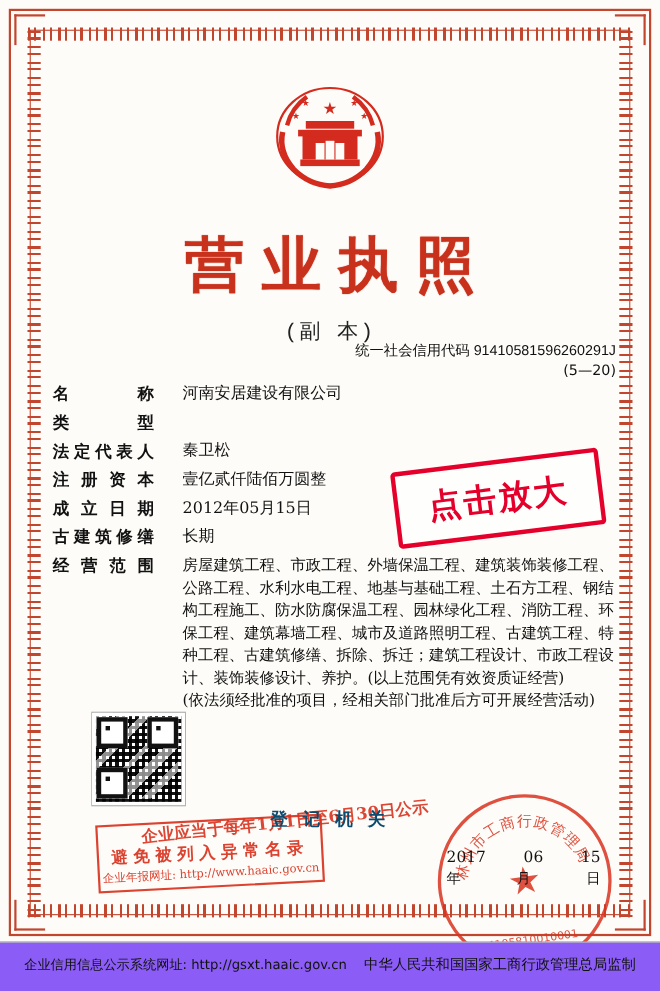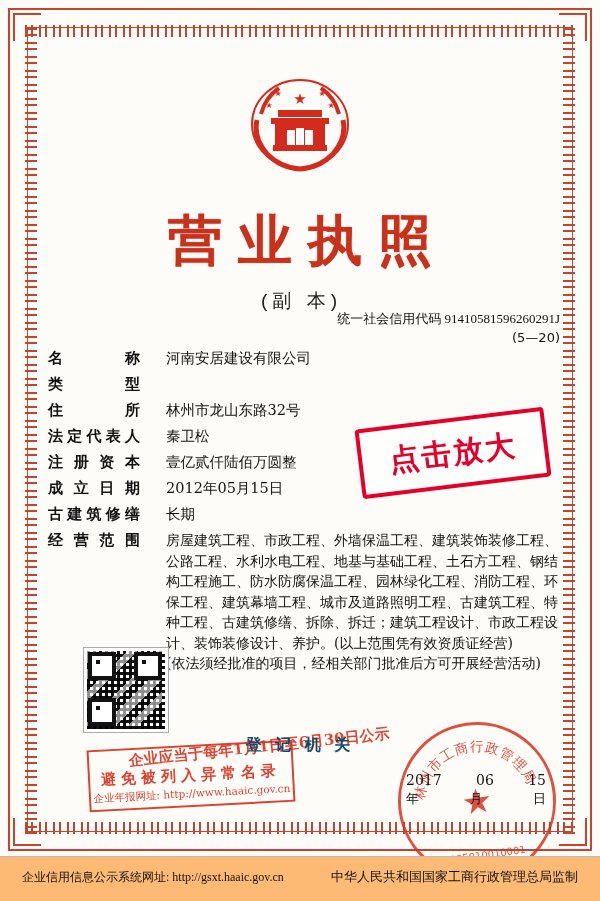--- a/index.html
+++ b/index.html
@@ -65,21 +65,21 @@
     position:absolute;left:0;right:0;top:288px;
     text-align:center;
     font-family:Liberation Mono, monospace;
     font-size:19px;
     color:#222;
     letter-spacing:2px;
   }
   .credit-code{
     position:absolute;right:40px;top:310px;
     font-size:13px;color:#111;
-    font-family:Liberation Serif, serif;
+    font-family:Liberation Sans, sans-serif;
     white-space:nowrap;
   }
   .serial{
     position:absolute;right:40px;top:330px;
     font-size:13px;color:#111;
     text-align:right;
     white-space:nowrap;
   }
 
   
@@ -231,23 +231,22 @@
   }
   .enlarge span{
     font-family:"DejaVu Serif", serif;
     font-size:30px;font-weight:bold;color:#e4002b;
     letter-spacing:2px;
   }
 
   
   .footer{
     position:absolute;left:0;right:0;bottom:0;height:44px;
-    background:#fdba74;
+    background:#8b5cf6;
     border-top:1px solid #bbb;
-    font-family:Liberation Serif, serif;
   }
   .footer .left{
     position:absolute;left:22px;top:12px;
     font-size:12px;color:#111;
   }
   .footer .right{
     position:absolute;right:22px;top:11px;
     font-size:13px;color:#111;
   }
 </style>
@@ -299,24 +298,20 @@
   </div>
   <div class="serial">(5—20)</div>
 
   <div class="fields">
     <div class="row">
       <div class="label">名称</div>
       <div class="value">河南安居建设有限公司</div>
     </div>
     <div class="row">
       <div class="label">类型</div>
-    </div>
-    <div class="row">
-      <div class="label">住所</div>
-      <div class="value">林州市龙山东路32号</div>
     </div>
     <div class="row">
       <div class="label">法定代表人</div>
       <div class="value">秦卫松</div>
     </div>
     <div class="row">
       <div class="label">注册资本</div>
       <div class="value">壹亿贰仟陆佰万圆整</div>
     </div>
     <div class="row">

